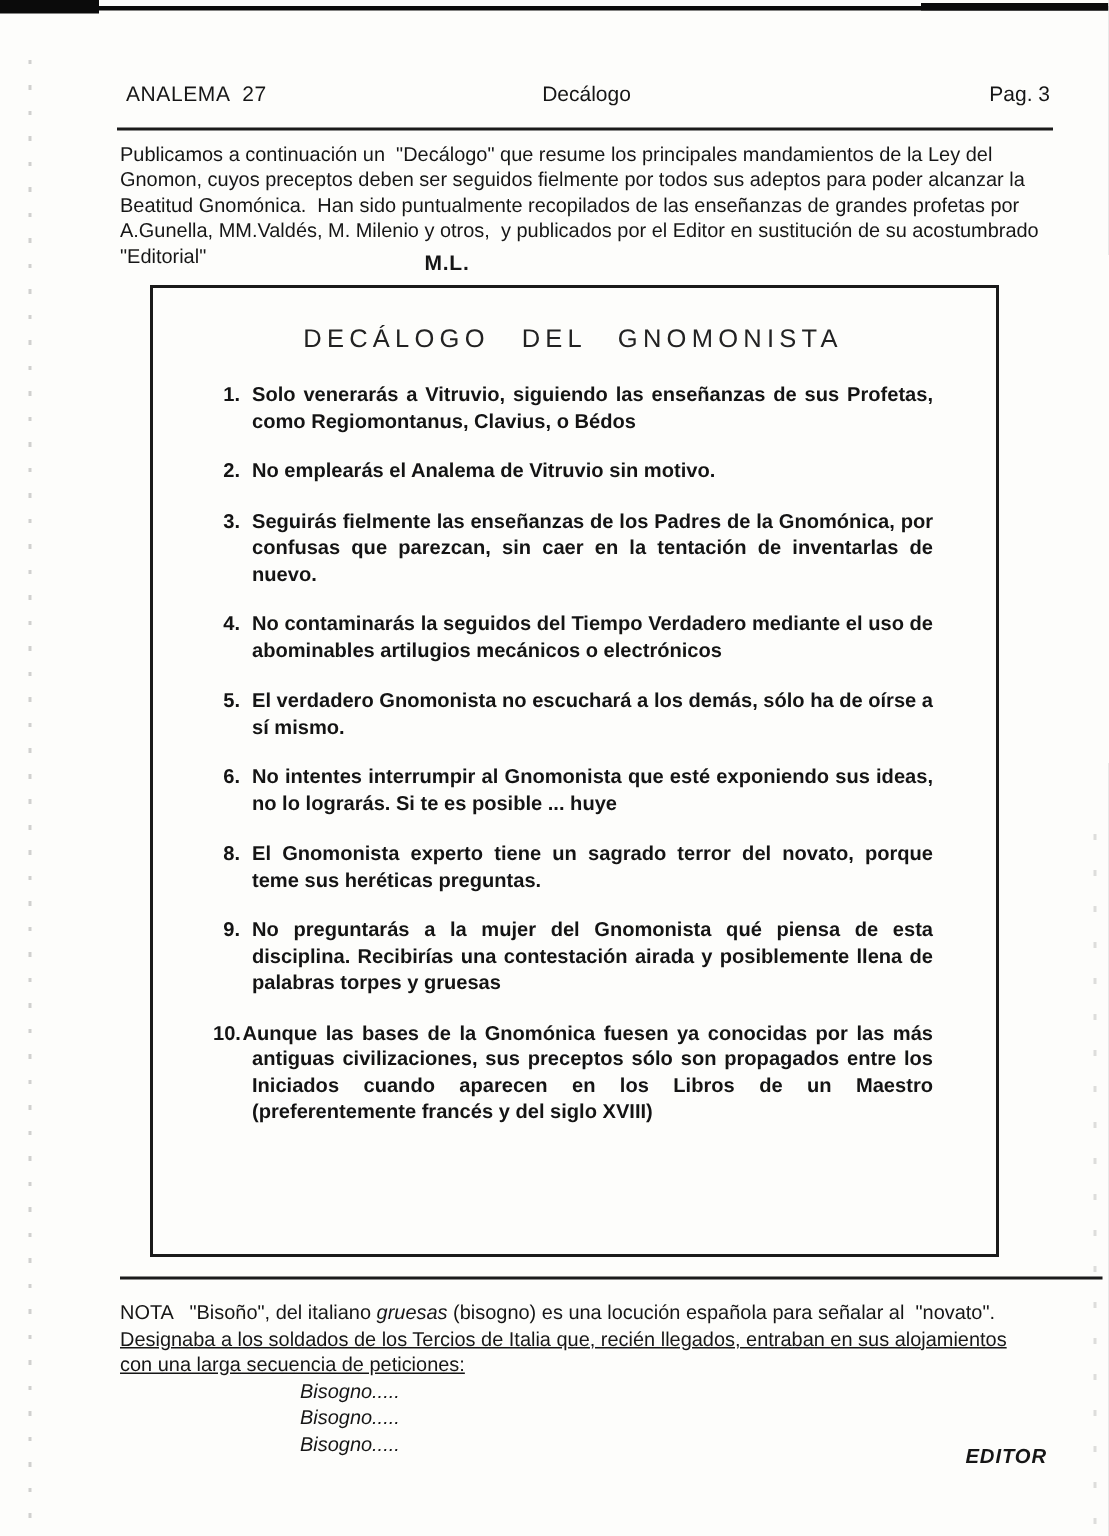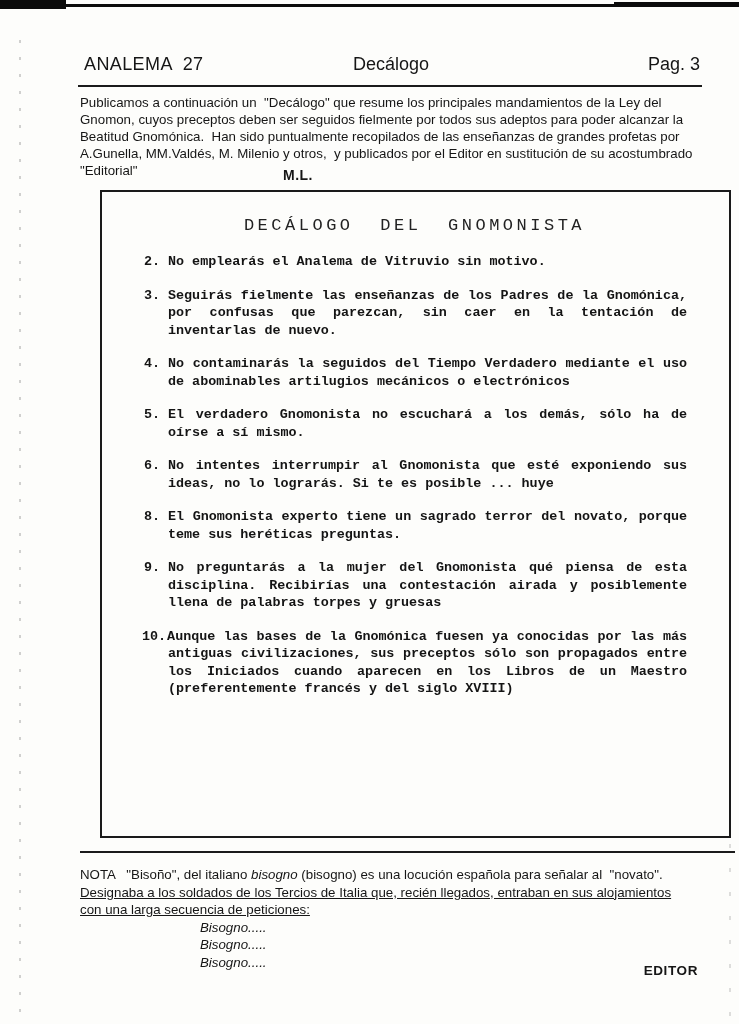--- a/index.html
+++ b/index.html
@@ -16,47 +16,47 @@
   .art-top-bar{position:absolute;top:4px;left:0;width:739px;height:3px;background:#0b0b0b;}
   .art-top-left{position:absolute;top:0;left:0;width:66px;height:9px;background:#0b0b0b;}
   .art-top-right{position:absolute;top:2px;right:0;width:125px;height:5px;background:#0b0b0b;}
   .art-left-edge{position:absolute;top:40px;left:19px;width:2px;height:972px;
     background:repeating-linear-gradient(to bottom, rgba(50,50,50,.40) 0 3px, transparent 3px 17px);
     opacity:.55;}
   .art-right-edge{position:absolute;top:556px;right:8px;width:2px;height:462px;
     background:repeating-linear-gradient(to bottom, rgba(70,70,70,.35) 0 4px, transparent 4px 24px);
     opacity:.5;}
   
-  .header{position:absolute;top:54px;left:80px;width:622px;height:20px;font-size:18px;white-space:pre;}
+  .header{position:absolute;top:54px;left:80px;width:622px;height:20px;font-size:14px;white-space:pre;}
   .header .h-left{position:absolute;left:4px;top:0;letter-spacing:.4px;}
   .header .h-center{position:absolute;left:0;width:100%;text-align:center;top:0;}
   .header .h-right{position:absolute;right:2px;top:0;}
   .rule-top{position:absolute;top:85px;left:78px;width:624px;height:2px;background:#1b1b1b;}
   
   .intro{position:absolute;top:94px;left:80px;width:624px;font-size:13.3px;line-height:17px;white-space:pre;}
   .intro-initials{position:absolute;top:167px;left:283px;font-size:14px;letter-spacing:.5px;font-weight:bold;}
   
-  .box{position:absolute;top:190px;left:100px;width:631px;height:648px;
-    border:2px solid #1a1a1a;box-sizing:border-box;padding:24px 42px 0 40px;font-family:Liberation Mono, monospace;}
+  .box{position:absolute;top:190px;left:100px;width:566px;height:648px;
+    border:2px solid #1a1a1a;box-sizing:border-box;padding:24px 42px 0 40px;}
   .box-title{text-align:center;font-size:17px;letter-spacing:3.5px;word-spacing:13px;
     font-weight:400;margin:0 0 18px 0;color:#222;}
   .item{font-weight:bold;font-size:13.4px;line-height:17.5px;text-align:justify;
     padding-left:26px;text-indent:-26px;margin:0 0 16px 0;color:#141414;}
   .item .num{display:inline-block;width:18px;text-align:right;margin-right:8px;text-indent:0;}
   .item:last-child .num{width:auto;margin-right:1px;}
   
   .rule-bottom{position:absolute;top:851px;left:80px;width:655px;height:2px;background:#1b1b1b;}
   .nota{position:absolute;top:866px;left:80px;width:630px;font-size:13.3px;line-height:17.5px;}
   .nota-line1{white-space:pre;}
   .nota-rest{white-space:pre;text-decoration:underline;}
   .nota .it{font-style:italic;}
   .bisogno-line{margin-left:120px;font-style:italic;white-space:pre;}
   
   .editor{position:absolute;top:963px;left:80px;width:618px;text-align:right;
-    font-size:13.5px;font-weight:bold;letter-spacing:.6px;}
+    font-size:13.5px;font-weight:bold;letter-spacing:.6px;font-style:italic;}
 </style>
 </head>
 <body>
 
 <div class="page">
 
   <div class="art-top-bar"></div>
   <div class="art-top-left"></div>
   <div class="art-top-right"></div>
   <div class="art-left-edge"></div>
@@ -73,35 +73,36 @@
 Gnomon, cuyos preceptos deben ser seguidos fielmente por todos sus adeptos para poder alcanzar la
 Beatitud Gnomónica.  Han sido puntualmente recopilados de las enseñanzas de grandes profetas por
 A.Gunella, MM.Valdés, M. Milenio y otros,  y publicados por el Editor en sustitución de su acostumbrado
 "Editorial"</div>
   <span class="intro-initials">M.L.</span>
 
   <div class="box">
     <div class="box-title">DECÁLOGO DEL GNOMONISTA</div>
     <div class="items">
 
+    <div class="item"><span class="num">1.</span><span class="txt">Solo venerarás a Vitruvio, siguiendo las enseñanzas de sus Profetas, como Regiomontanus, Clavius, o Bédos</span></div>
         <div class="item"><span class="num">2.</span><span class="txt">No emplearás el Analema de Vitruvio sin motivo.</span></div>
         <div class="item"><span class="num">3.</span><span class="txt">Seguirás fielmente las enseñanzas de los Padres de la Gnomónica, por confusas que parezcan, sin caer en la tentación de inventarlas de nuevo.</span></div>
         <div class="item"><span class="num">4.</span><span class="txt">No contaminarás la seguidos del Tiempo Verdadero mediante el uso de abominables artilugios mecánicos o electrónicos</span></div>
         <div class="item"><span class="num">5.</span><span class="txt">El verdadero Gnomonista no escuchará a los demás, sólo ha de oírse a sí mismo.</span></div>
         <div class="item"><span class="num">6.</span><span class="txt">No intentes interrumpir al Gnomonista que esté exponiendo sus ideas, no lo lograrás. Si te es posible ... huye</span></div>
         <div class="item"><span class="num">8.</span><span class="txt">El Gnomonista experto tiene un sagrado terror del novato, porque teme sus heréticas preguntas.</span></div>
         <div class="item"><span class="num">9.</span><span class="txt">No preguntarás a la mujer del Gnomonista qué piensa de esta disciplina. Recibirías una contestación airada y posiblemente llena de palabras torpes y gruesas</span></div>
         <div class="item"><span class="num">10.</span><span class="txt">Aunque las bases de la Gnomónica fuesen ya conocidas por las más antiguas civilizaciones, sus preceptos sólo son propagados entre los Iniciados cuando aparecen en los Libros de un Maestro (preferentemente francés y del siglo XVIII)</span></div>
       </div>
   </div>
 
   <div class="rule-bottom"></div>
 
   <div class="nota">
-    <div class="nota-line1"><span class="nota-label">NOTA</span><span>   "Bisoño", del italiano </span><span class="it">bisogno</span><span> (bisogno) es una locución española para señalar al  "novato".</span></div>
+    <div class="nota-line1"><span class="nota-label">NOTA</span><span>   "Bisoño", del italiano </span><span class="it">gruesas</span><span> (bisogno) es una locución española para señalar al  "novato".</span></div>
     <div class="nota-rest">Designaba a los soldados de los Tercios de Italia que, recién llegados, entraban en sus alojamientos
 con una larga secuencia de peticiones:</div>
     <div class="bisogno-line">Bisogno.....</div>
     <div class="bisogno-line">Bisogno.....</div>
     <div class="bisogno-line">Bisogno.....</div>
   </div>
 
   <div class="editor">EDITOR</div>
 
 </div>

